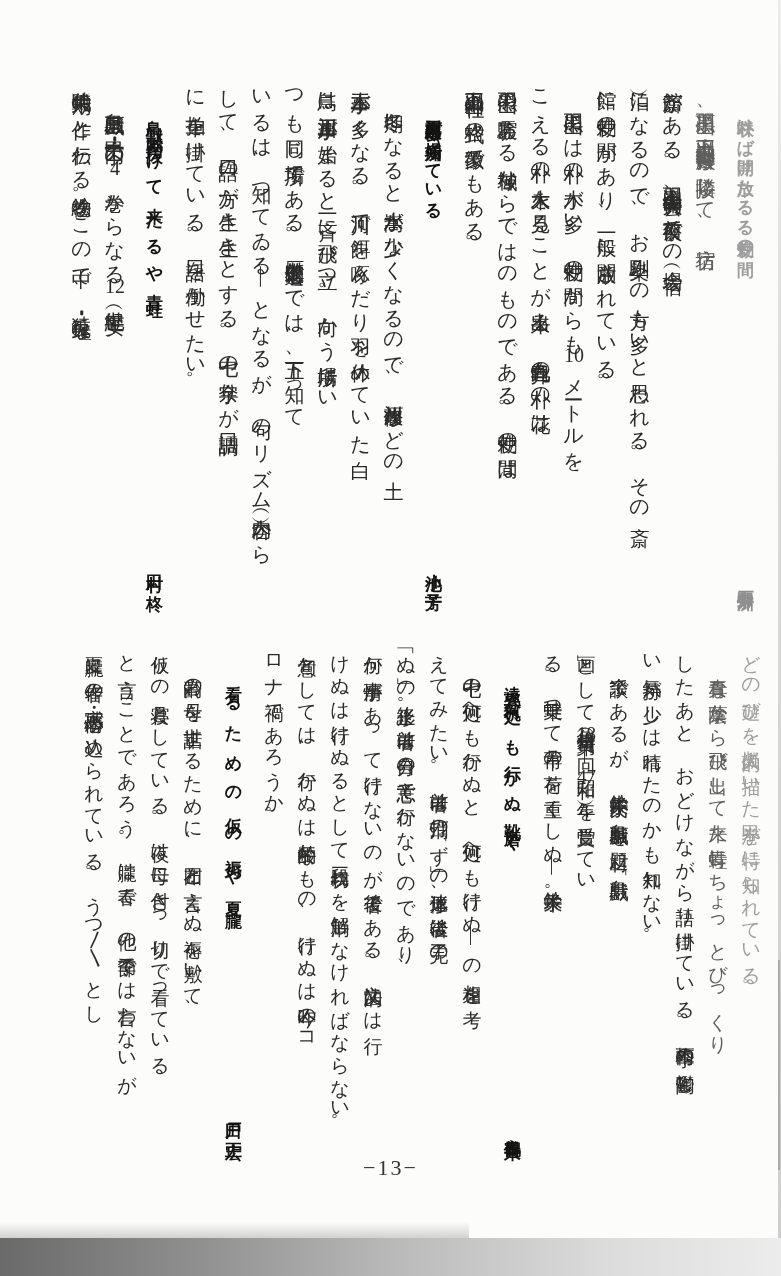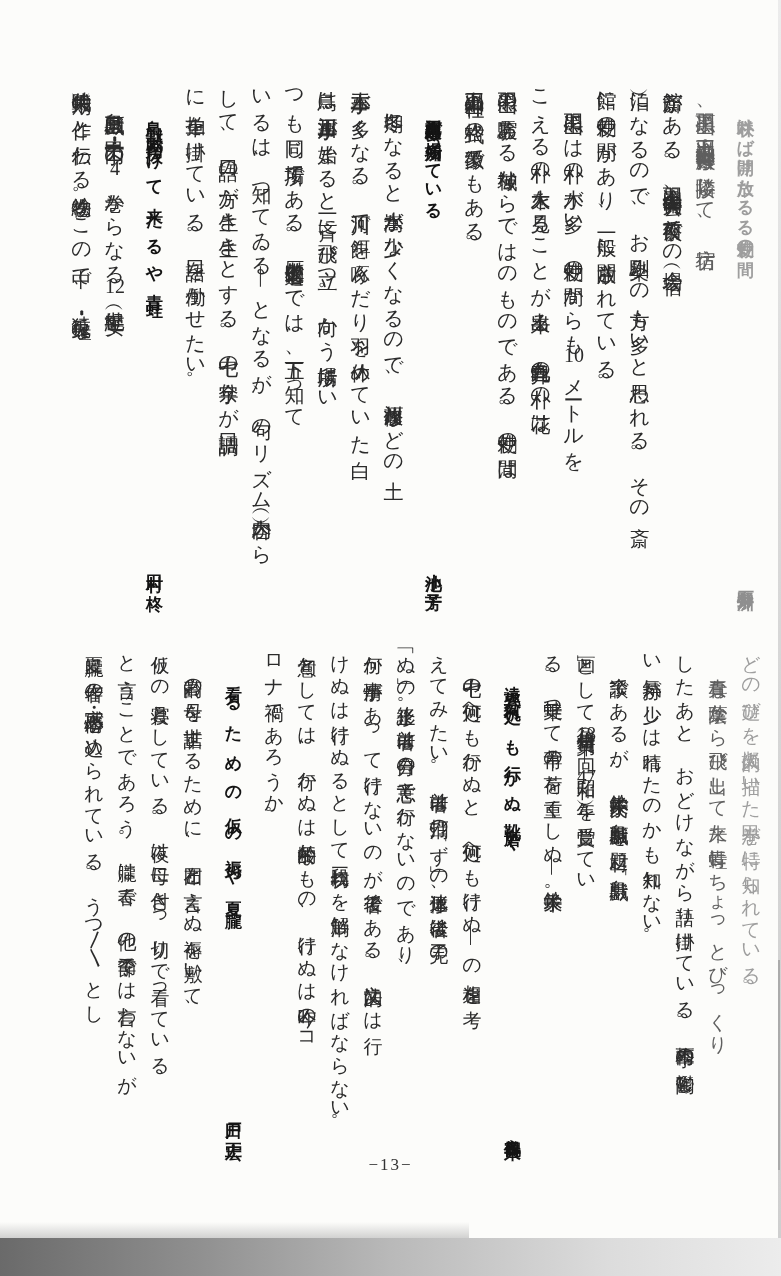--- a/index.html
+++ b/index.html
@@ -42,21 +42,21 @@
   
   .fade-strong{ color:#9e9e9e; }
   .fade-strong .h-author{ color:#8f8f8f; }
   .fade-mid{ color:#5f5f5f; }
 
   
   .tcy{ text-combine-upright:all; letter-spacing:0; }
 
   .page-number{
     position:absolute; top:1155px; left:0; right:0;
-    text-align:center; font-size:17px; letter-spacing:2px; color:#333;
+    text-align:center; font-size:22px; letter-spacing:2px; color:#333;
     font-family:"Liberation Serif", serif;
   }
 
   
   .scan-shadow-soft{
     position:absolute; left:0; bottom:38px; width:60%; height:16px;
     background:linear-gradient(to bottom, rgba(190,190,190,0), rgba(175,175,175,.55));
   }
   .scan-shadow-bottom{
     position:absolute; left:0; right:0; bottom:0; height:38px;

